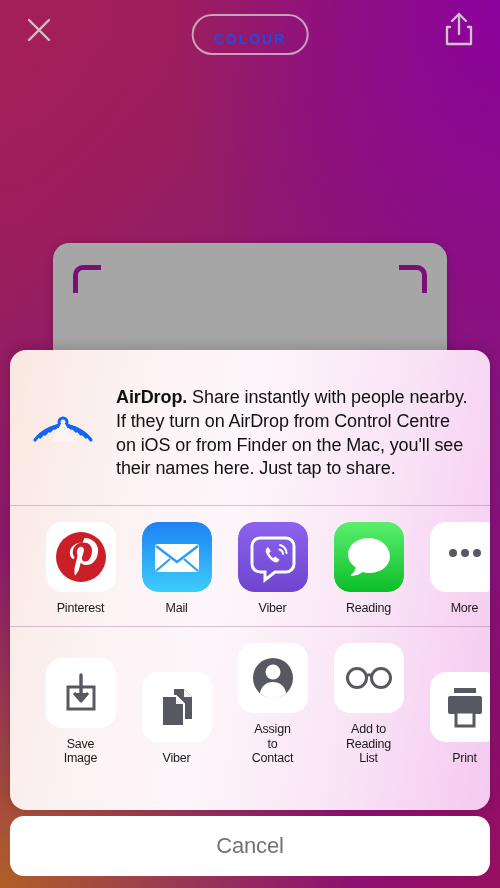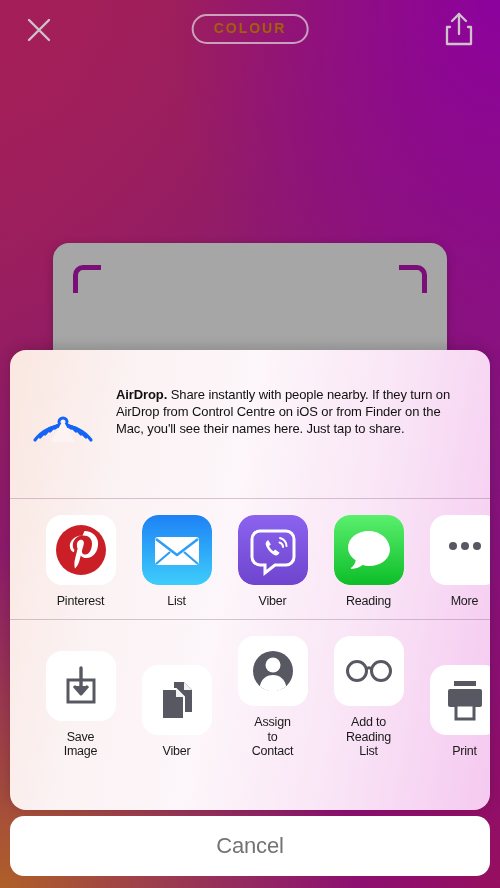--- a/index.html
+++ b/index.html
@@ -17,22 +17,22 @@
 
   
   .topbar { position:absolute; top:0; left:0; width:500px; height:60px; }
   .close-btn {
     position:absolute; left:22px; top:13px; width:34px; height:34px;
     cursor:pointer;
   }
   .close-btn svg { width:34px; height:34px; display:block; }
   .colour-pill {
     position:absolute; left:50%; transform:translateX(-50%); top:14px;
-    padding:5px 20px 7px; border:2px solid rgba(220,205,215,0.75);
-    border-radius:999px; color:#a16207; font-size:14px;
+    padding:16px 20px 7px; border:2px solid rgba(220,205,215,0.75);
+    border-radius:999px; color:#1d4ed8; font-size:14px;
     font-weight:bold; letter-spacing:2px; cursor:pointer; line-height:1;
   }
   .share-btn { position:absolute; right:24px; top:10px; width:34px; height:40px; cursor:pointer; }
   .share-btn svg { width:34px; height:40px; display:block; }
 
   
   .preview-card {
     position:absolute; left:53px; top:243px; width:394px; height:130px;
     background:#a6a6a6; border-radius:16px;
     box-shadow:0 2px 10px rgba(0,0,0,0.22);
@@ -49,21 +49,21 @@
     box-shadow:0 -2px 14px rgba(0,0,0,0.18);
   }
   .sheet-section { position:relative; }
   .divider { height:1px; background:rgba(120,60,110,0.28); }
 
   
   .airdrop { display:flex; padding:22px 22px 24px 18px; min-height:148px; }
   .airdrop-logo { width:70px; height:70px; flex:0 0 70px; margin-top:6px; }
   .airdrop-logo svg { width:70px; height:70px; display:block; }
   .airdrop-text {
-    margin-left:18px; font-size:13px; line-height:1.32; color:#111;
+    margin-left:18px; font-size:18px; line-height:1.32; color:#111;
     padding-top:14px; letter-spacing:-0.1px;
   }
   .airdrop-text b { font-weight:bold; }
 
   
   .row { display:flex; padding:16px 0 10px 0; }
   .cell {
     flex:1 1 0; min-width:0; display:flex; flex-direction:column;
     align-items:center; cursor:pointer;padding-left:45px;
   }
@@ -155,21 +155,21 @@
             <stop offset="0" stop-color="#1d82f5"></stop>
                 <stop offset="1" stop-color="#3ecdfb"></stop>
           </linearGradient>
             </defs>
           <rect x="0" y="0" width="70" height="70" rx="16" fill="url(#mg)"></rect>
           <rect x="13" y="22" width="44" height="28" rx="3" fill="#fff"></rect>
           <path d="M14 24 L35 40 L56 24" fill="none" stroke="#2f9ef7" stroke-width="2.6" stroke-linejoin="round"></path>
           <path d="M14 49 L28 37 M56 49 L42 37" fill="none" stroke="#2f9ef7" stroke-width="2.2"></path>
         </svg>
       </div>
-      <div class="cell-label">List</div>
+      <div class="cell-label">Mail</div>
     </div>
 
     <div class="cell">
       <div class="tile">
         <svg width="70" height="70" viewBox="0 0 70 70">
           <defs>
               <linearGradient id="vg" x1="0" y1="0" x2="0" y2="1">
             <stop offset="0" stop-color="#8b63ee"></stop>
                 <stop offset="1" stop-color="#6f45cf"></stop>
           </linearGradient>

